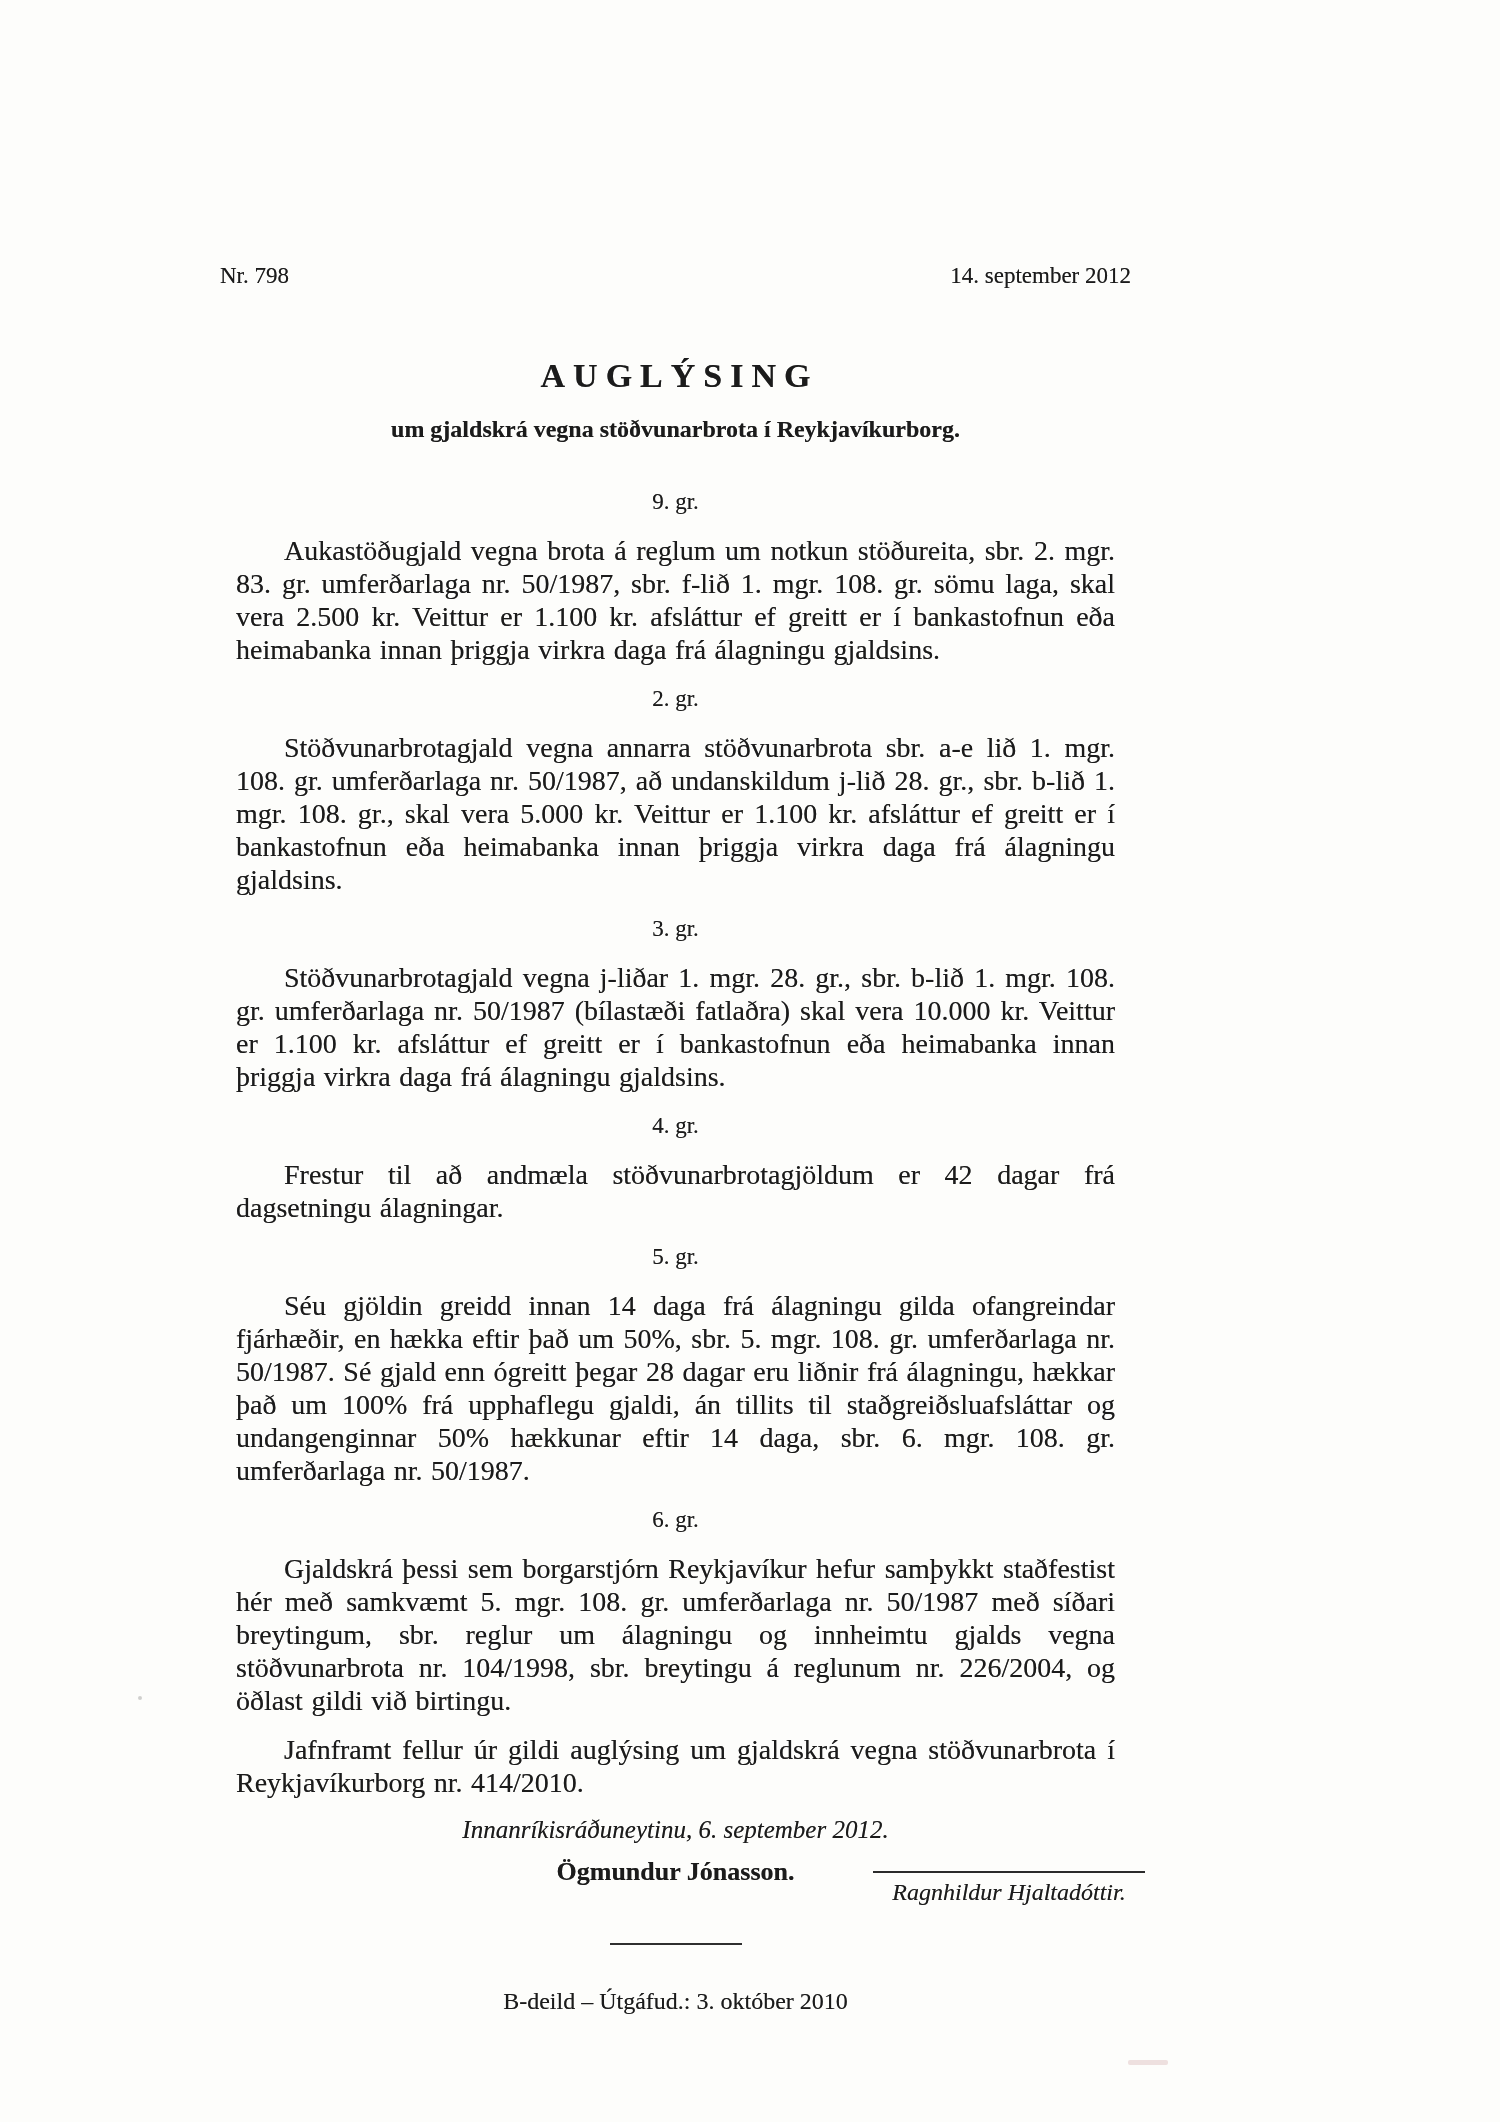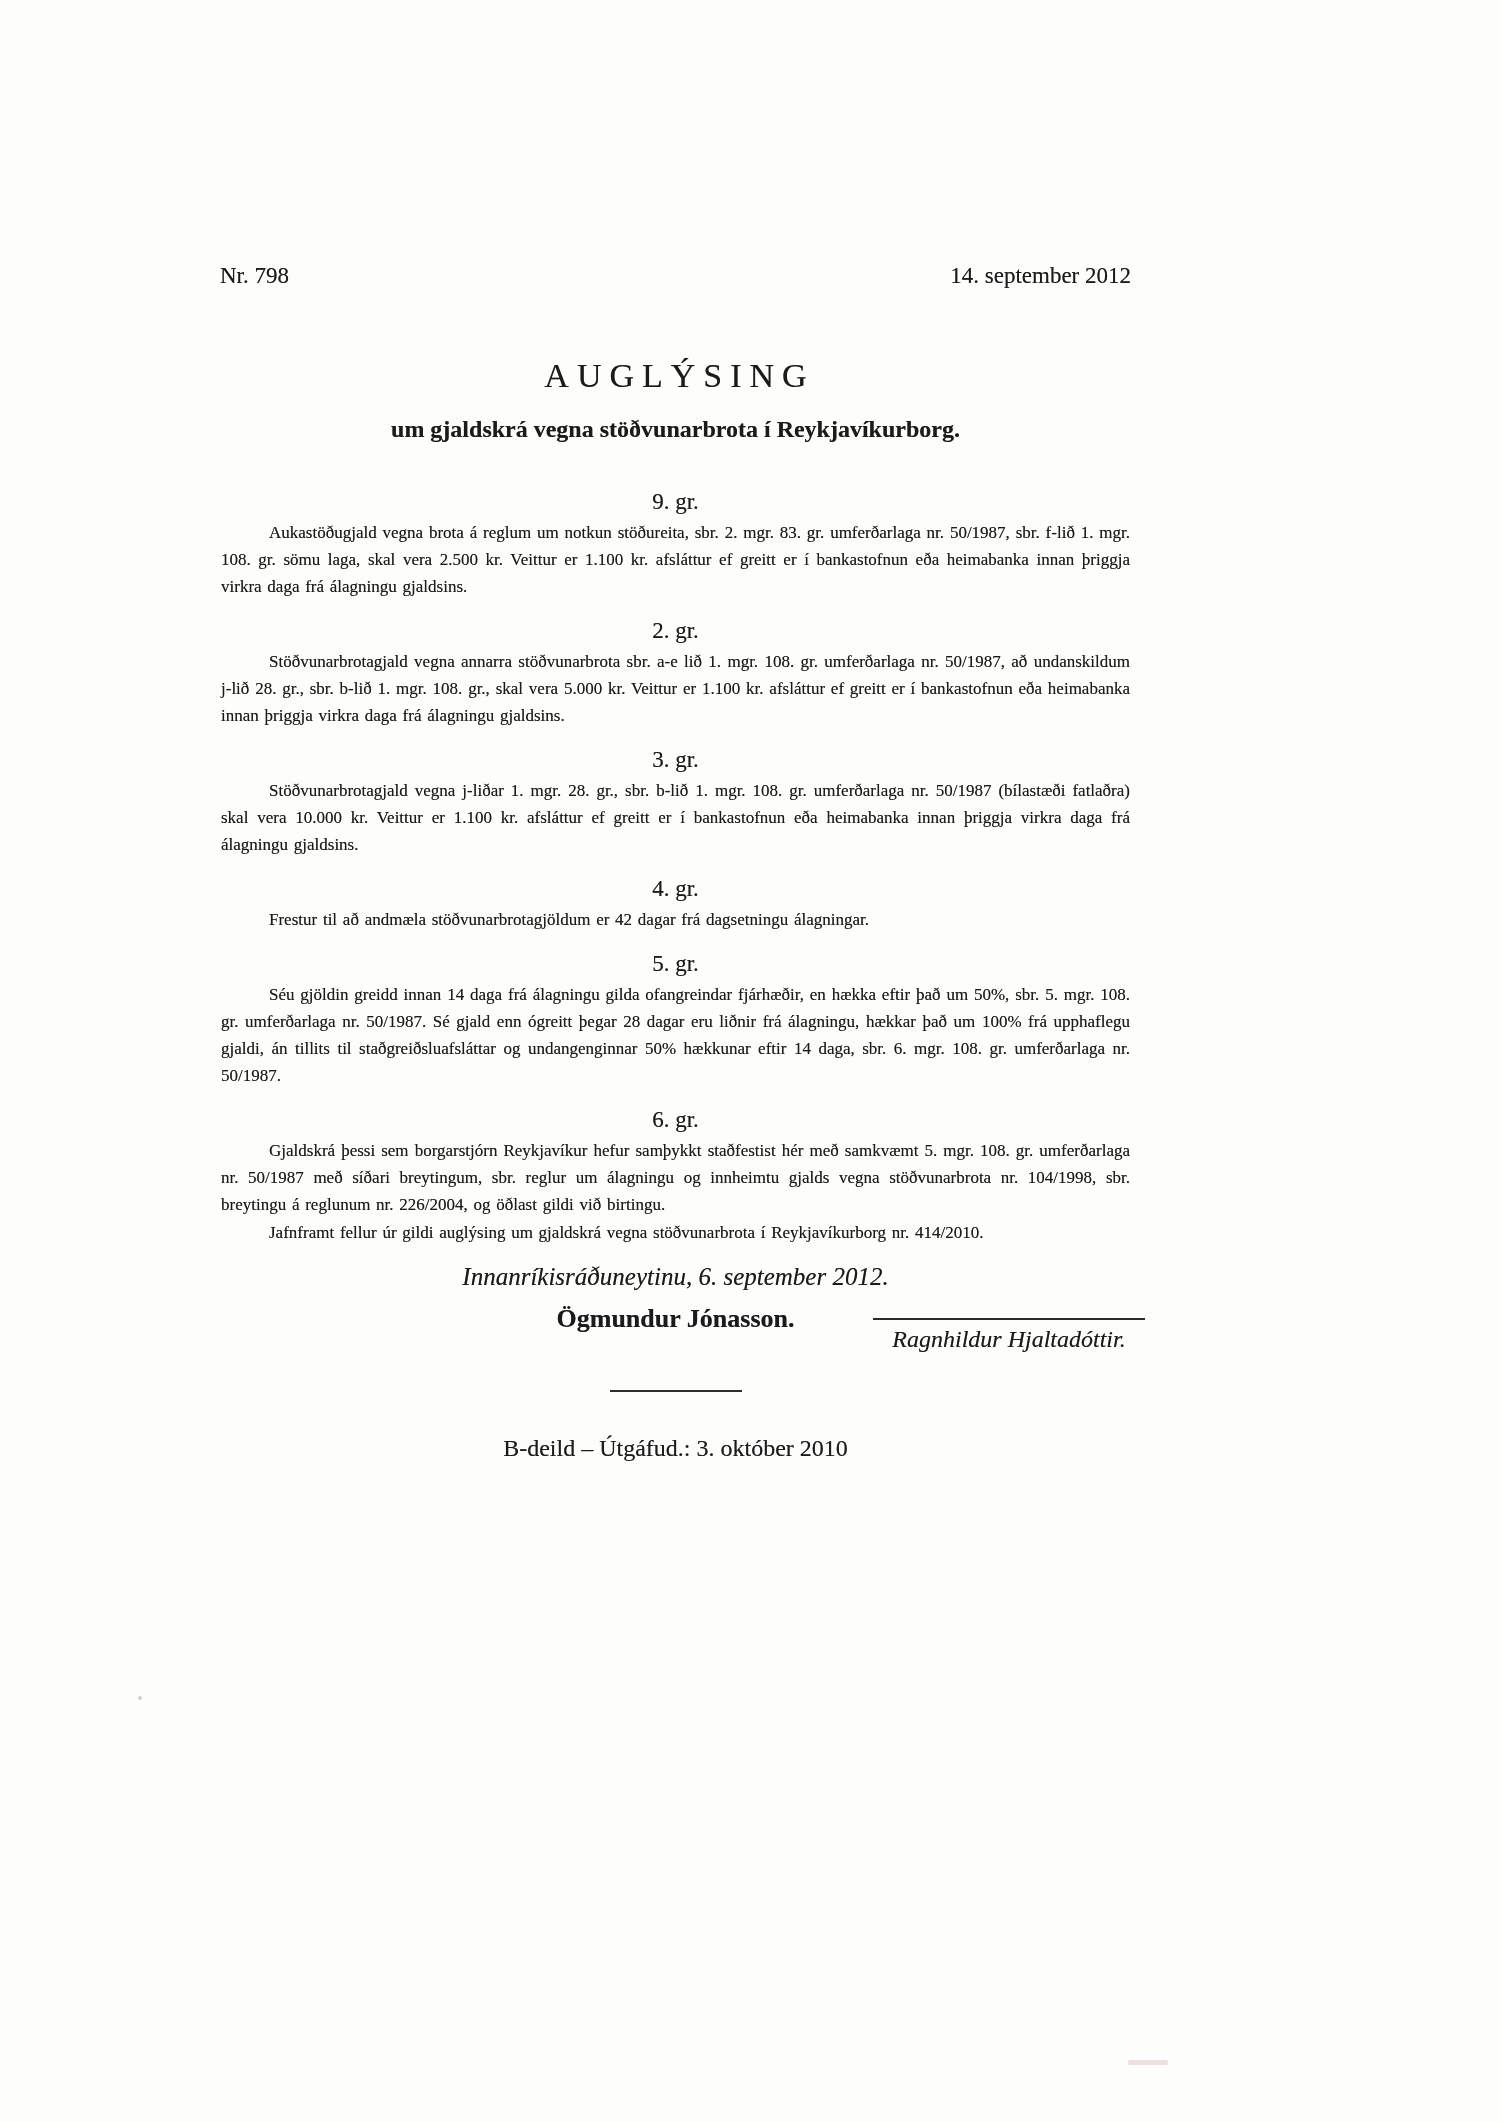--- a/index.html
+++ b/index.html
@@ -22,43 +22,43 @@
   .header-row {
     display: flex;
     justify-content: space-between;
     font-size: 23px;
     line-height: 28px;
   }
   .title {
     margin: 64px 0 0 0;
     font-size: 34px;
     line-height: 44px;
-    font-weight: normal;
+    font-weight: bold;
     text-align: center;
     letter-spacing: 8px;
     text-indent: 8px;
   }
   .subtitle {
     margin: 16px 0 0 0;
     font-size: 24px;
     line-height: 30px;
     font-weight: bold;
     text-align: center;
   }
   .article { margin-top: 14px; }
   .article.first { margin-top: 41px; }
   .gr {
     text-align: center;
     font-size: 23px;
     line-height: 33px;
   }
   .article p {
-    margin: 1px;
-    font-size: 17px;
-    line-height: 27px;
+    margin: 16px;
+    font-size: 28px;
+    line-height: 33px;
     text-align: justify;
     text-indent: 48px;
     word-spacing: 1.5px;
   }
   .place-date {
     margin-top: 16px;
     font-size: 25px;
     line-height: 30px;
     font-style: italic;
     text-align: center;

